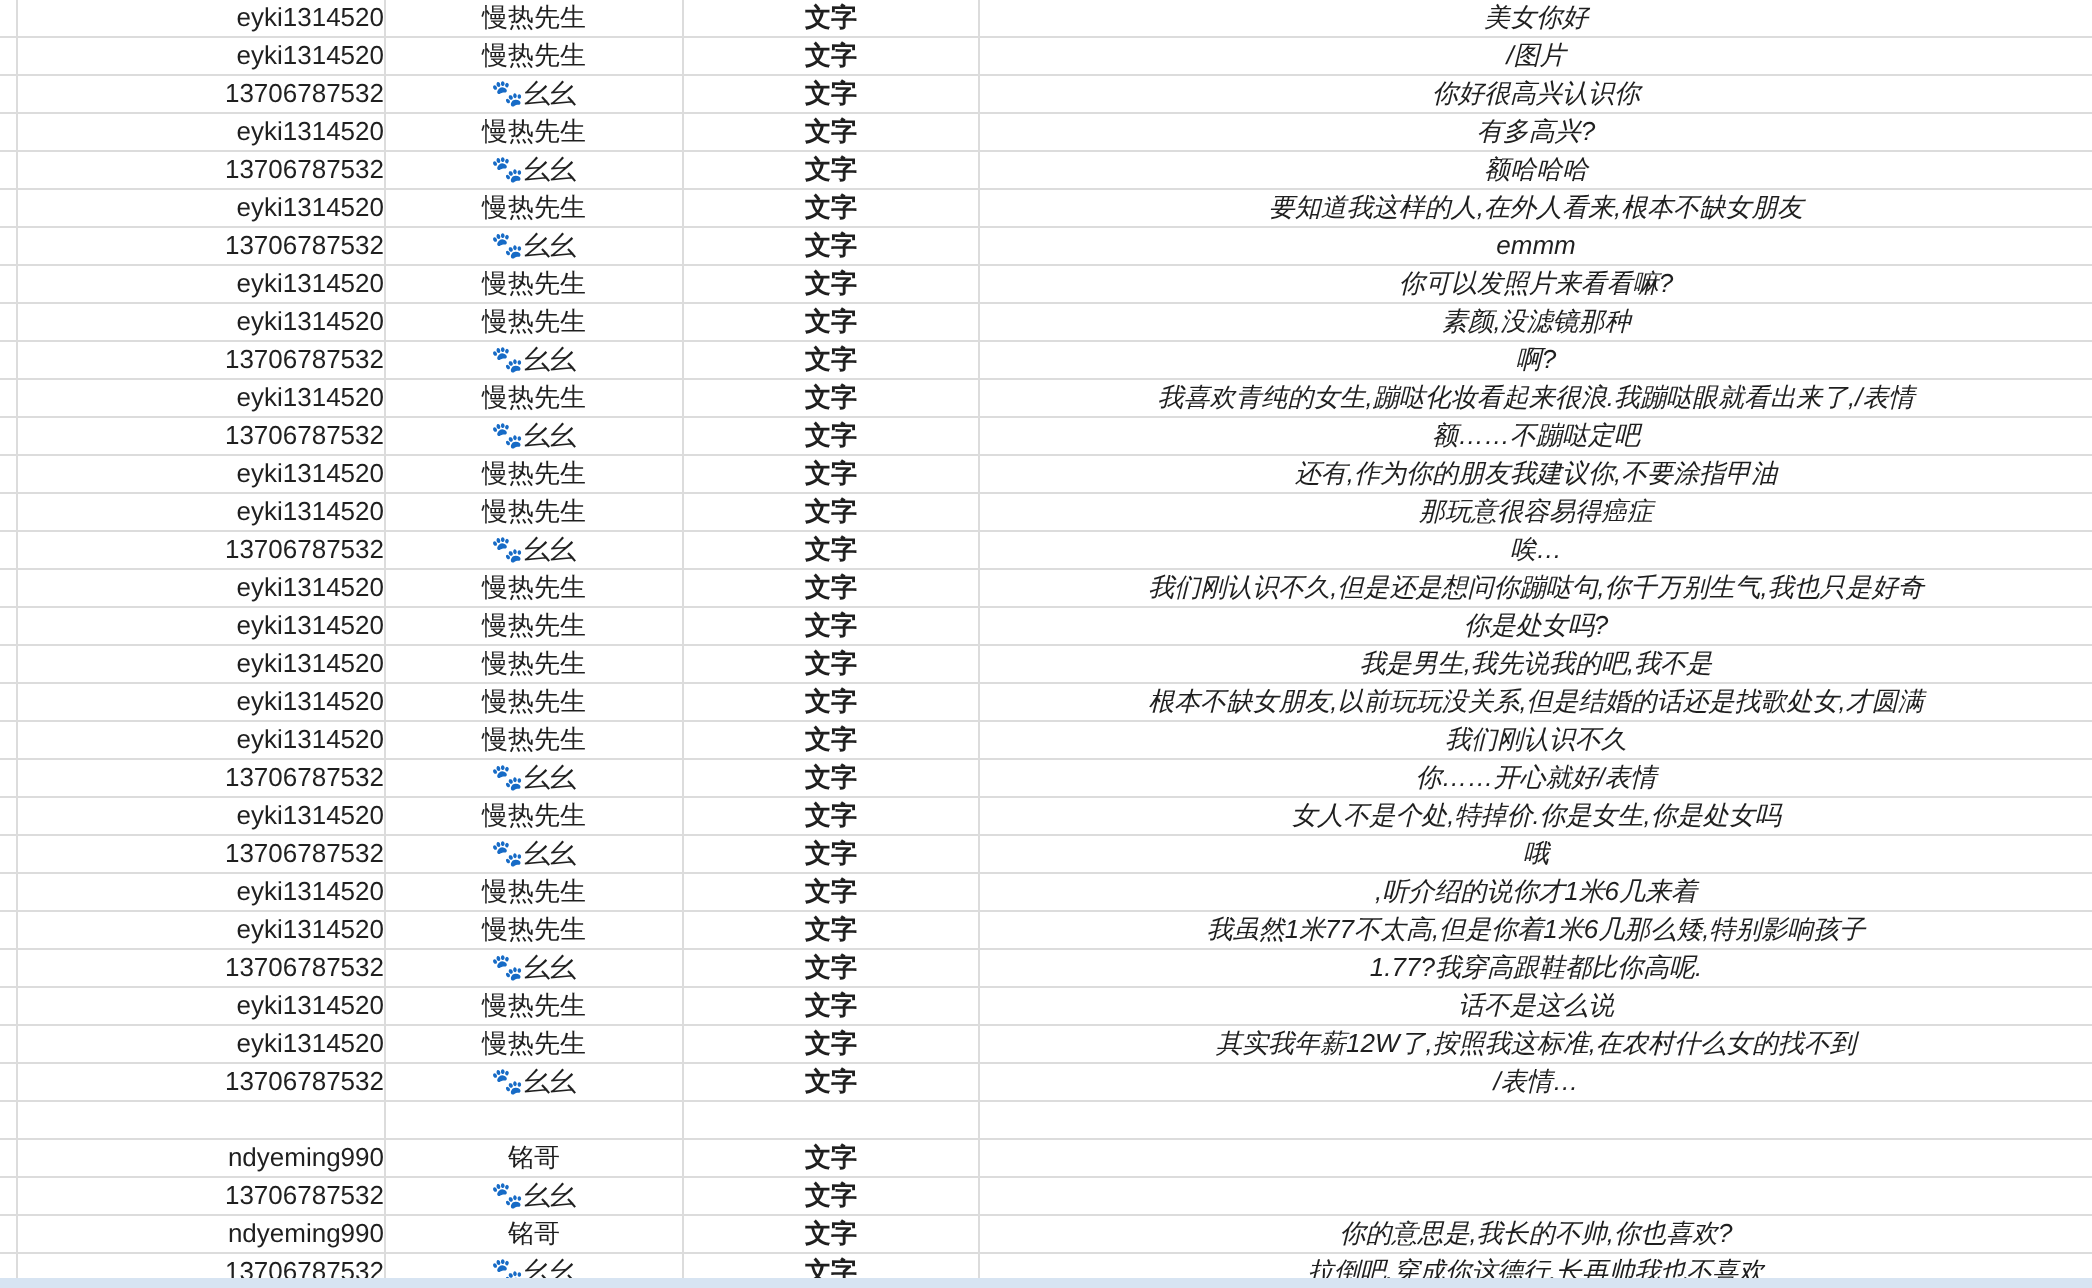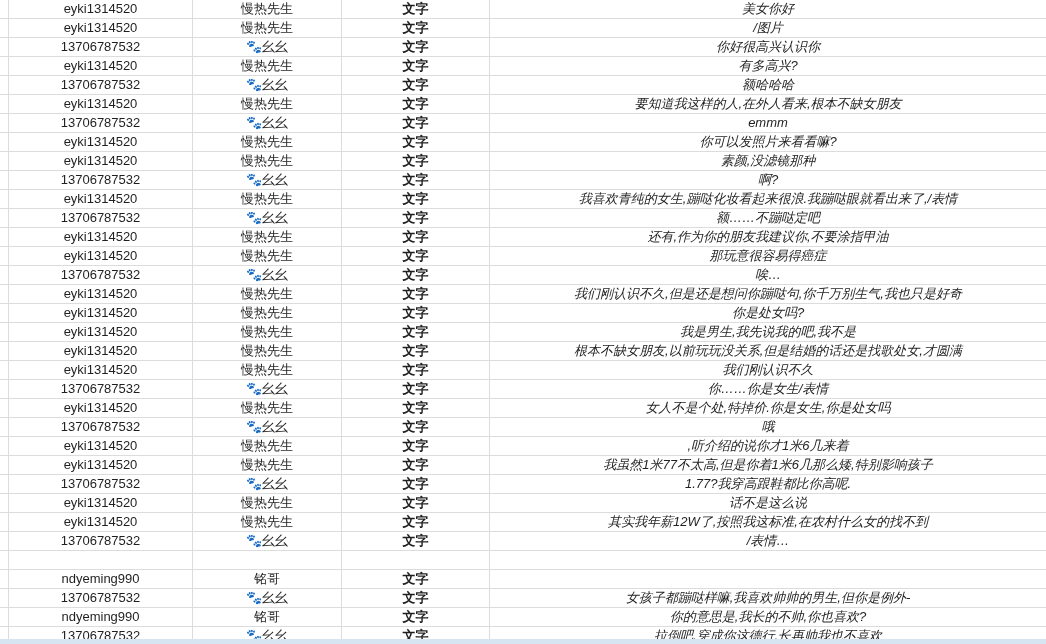--- a/index.html
+++ b/index.html
@@ -34,21 +34,21 @@
     box-sizing:border-box;
     height:100%;
     overflow:hidden;
     white-space:nowrap;
     text-align:center;
     font-size:13px;
     line-height:18px;
     color:var(--text);
   }
   .c-sliver{width:9px;border-right:1px solid var(--grid);}
-  .c-id   {width:184px;border-right:1px solid var(--grid);}
+  .c-id   {width:184px;border-right:1px solid var(--grid);text-align:right;}
   .c-name {width:149px;border-right:1px solid var(--grid);}
   .c-type {width:148px;border-right:1px solid var(--grid);font-weight:bold;}
   .c-msg  {flex:1;font-style:italic;}
   .strip{
     position:absolute;
     left:0;right:0;bottom:0;
     height:5px;
     background:var(--strip);
   }
 </style>
@@ -195,21 +195,21 @@
         <div class="cell c-id">eyki1314520</div>
         <div class="cell c-name">慢热先生</div>
         <div class="cell c-type">文字</div>
         <div class="cell c-msg">我们刚认识不久</div>
       </div>
       <div class="row">
         <div class="cell c-sliver"></div>
         <div class="cell c-id">13706787532</div>
         <div class="cell c-name">🐾幺幺</div>
         <div class="cell c-type">文字</div>
-        <div class="cell c-msg">你……你是女生/表情</div>
+        <div class="cell c-msg">你……开心就好/表情</div>
       </div>
       <div class="row">
         <div class="cell c-sliver"></div>
         <div class="cell c-id">eyki1314520</div>
         <div class="cell c-name">慢热先生</div>
         <div class="cell c-type">文字</div>
         <div class="cell c-msg">女人不是个处,特掉价.你是女生,你是处女吗</div>
       </div>
       <div class="row">
         <div class="cell c-sliver"></div>
@@ -271,21 +271,20 @@
         <div class="cell c-sliver"></div>
         <div class="cell c-id">ndyeming990</div>
         <div class="cell c-name">铭哥</div>
         <div class="cell c-type">文字</div>
       </div>
       <div class="row">
         <div class="cell c-sliver"></div>
         <div class="cell c-id">13706787532</div>
         <div class="cell c-name">🐾幺幺</div>
         <div class="cell c-type">文字</div>
-        <div class="cell c-msg">女孩子都蹦哒样嘛,我喜欢帅帅的男生,但你是例外-</div>
       </div>
       <div class="row">
         <div class="cell c-sliver"></div>
         <div class="cell c-id">ndyeming990</div>
         <div class="cell c-name">铭哥</div>
         <div class="cell c-type">文字</div>
         <div class="cell c-msg">你的意思是,我长的不帅,你也喜欢?</div>
       </div>
       <div class="row">
         <div class="cell c-sliver"></div>

